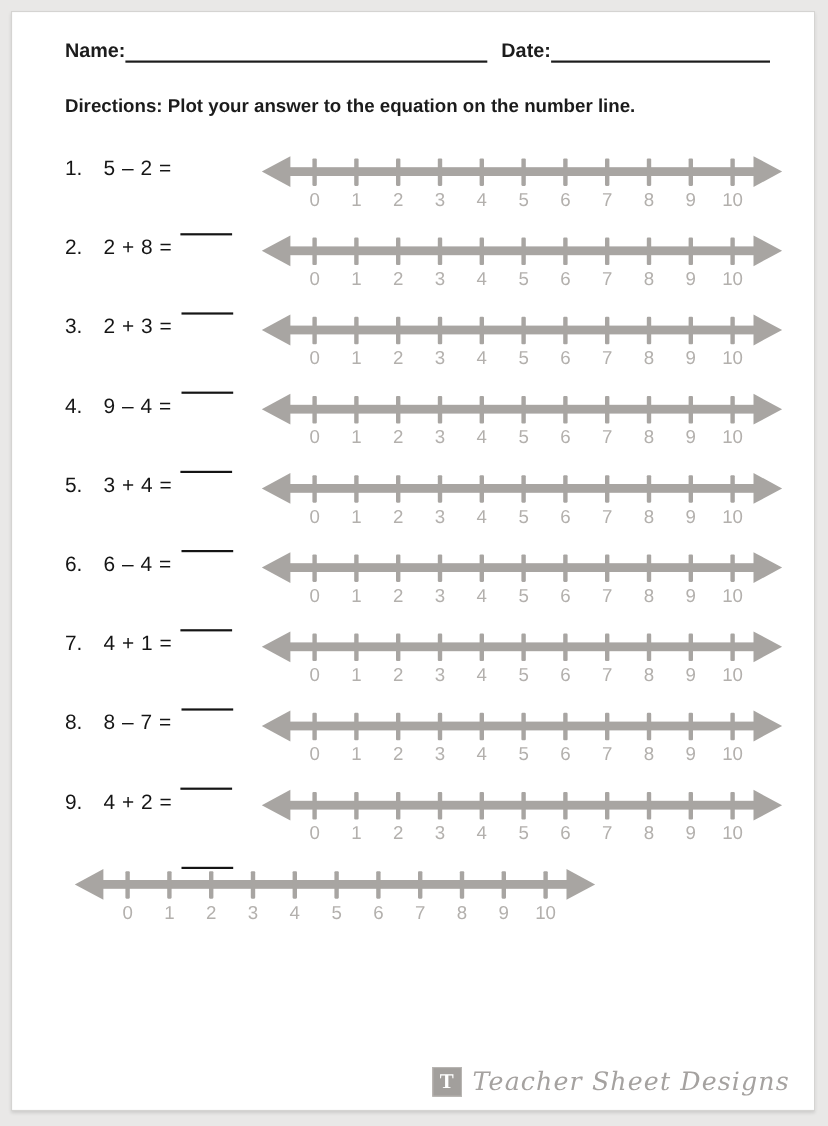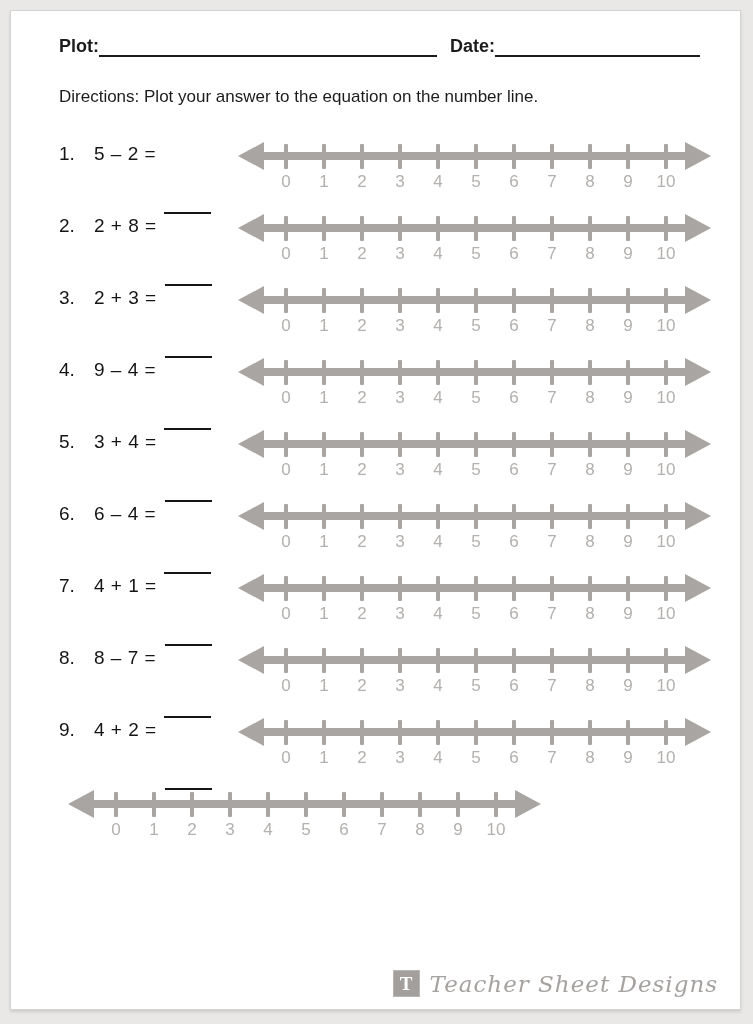--- a/index.html
+++ b/index.html
@@ -40,21 +40,21 @@
     font-size:18px;font-weight:bold;color:#1c1c1c;
   }
   .write-line{
     border-bottom:2px solid #1c1c1c;
     height:14px;
   }
   .name-line{flex:1.65;margin-right:13px;}
   .date-line{flex:1;}
   .directions{
     margin:30px 48px 12px;
-    font-size:17px;font-weight:normal;color:#1c1c1c;
+    font-size:17px;font-weight:bold;color:#1c1c1c;
   }
   .problems{
     margin-top:31px;
     padding-left:48px;
   }
   .problem-row{
     display:flex;
     height:72px;
   }
   .equation-cell{
@@ -122,21 +122,21 @@
     letter-spacing:1px;
   }
 </style>
 </head>
 <body>
 
 <div class="page">
 
 
   <div class="name-row">
-    <span>Plot:</span>
+    <span>Name:</span>
     <span class="write-line name-line"></span>
     <span>Date:</span>
     <span class="write-line date-line"></span>
   </div>
 
   <p class="directions">Directions: Plot your answer to the equation on the number line.</p>
 
   <div class="problems">
   <div class="problem-row">
     <div class="equation-cell">

